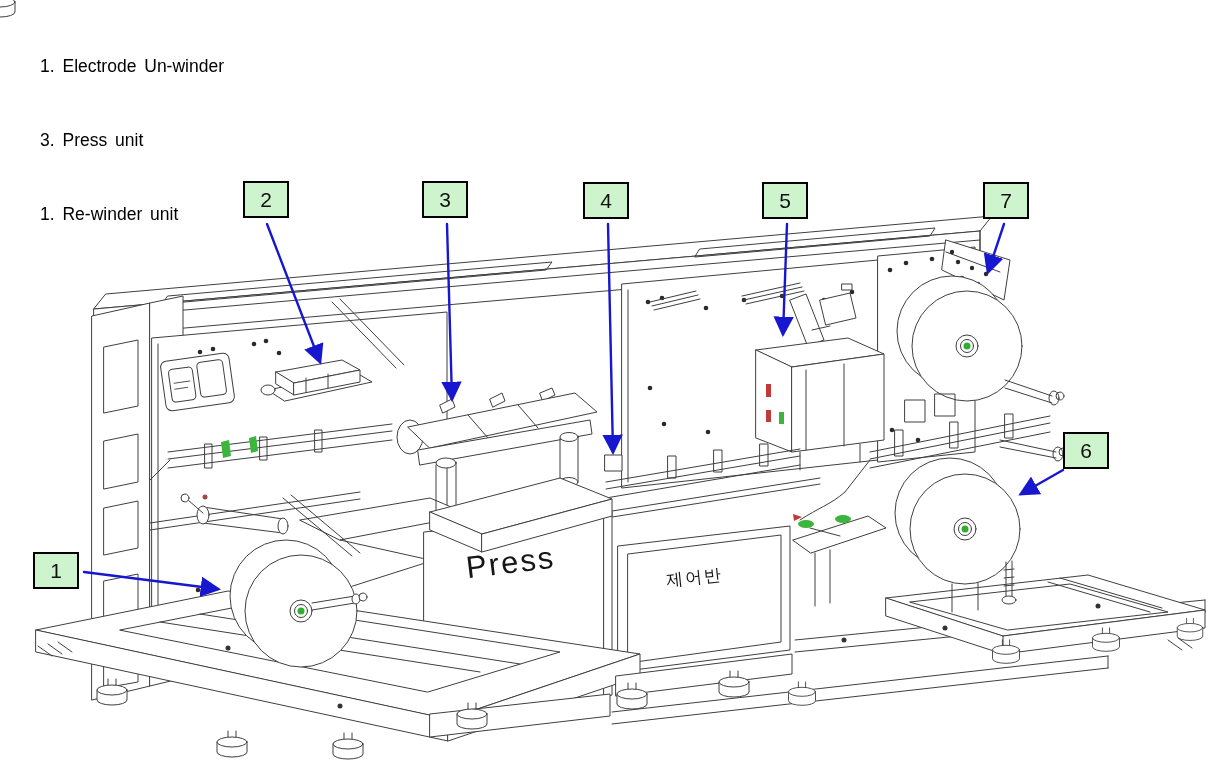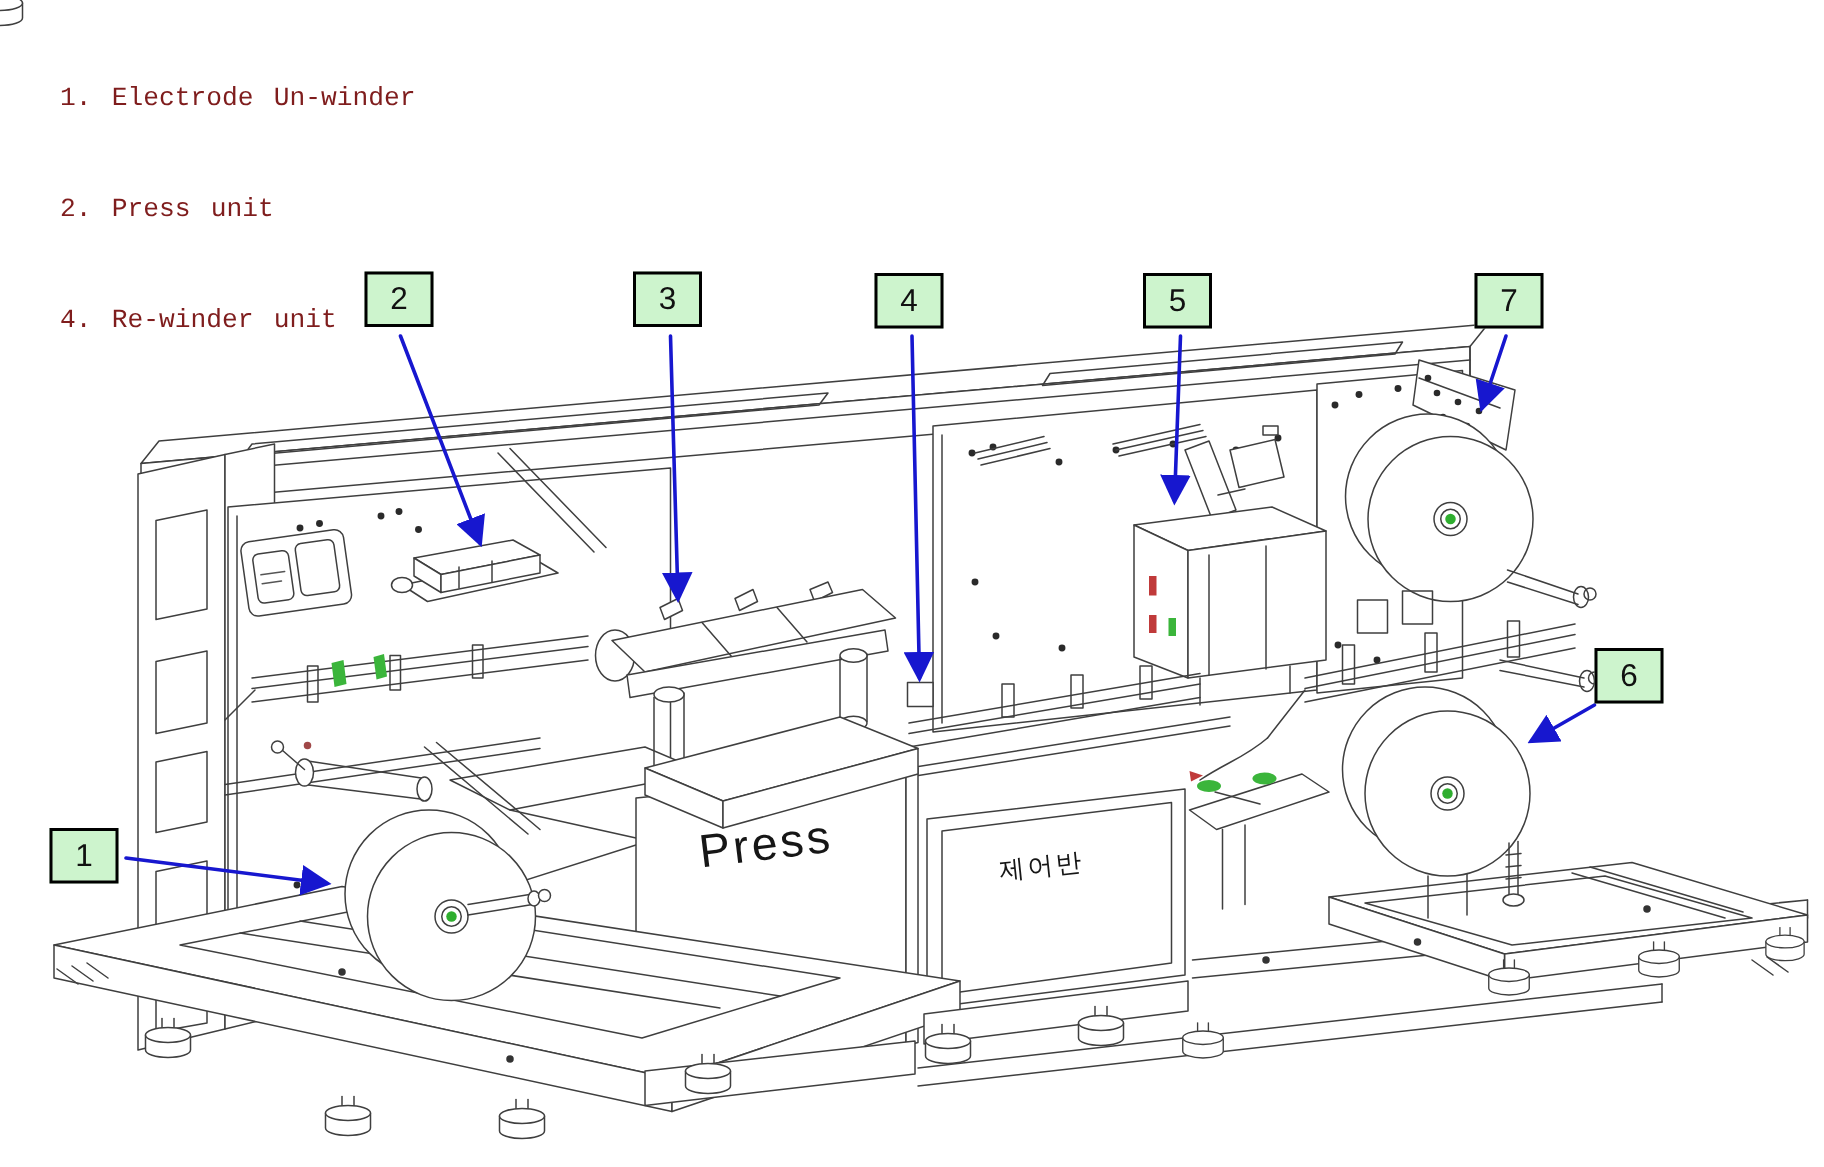--- a/index.html
+++ b/index.html
@@ -6,21 +6,21 @@
     --callout-fill:#cdf4cd;
     --arrow:#1717cf;
     --line:#3f3f3f;
     --green:#3bb53b;
     --red:#c03a3a;
   }
   *{margin:0;padding:0;box-sizing:border-box;}
   body{background:#ffffff;font-family:"Liberation Sans", sans-serif;}
   .stage{position:relative;width:1216px;height:778px;background:#fff;overflow:hidden;}
   .drawing{position:absolute;left:0;top:0;width:1216px;height:778px;}
-  .legend{position:absolute;left:40px;top:5px;font-size:17.5px;line-height:24.6px;color:#7f1d1d;word-spacing:3px;white-space:pre;font-family:Liberation Mono, monospace;}
+  .legend{position:absolute;left:40px;top:5px;font-size:17.5px;line-height:24.6px;color:#000000;word-spacing:3px;white-space:pre;}
   .callout{position:absolute;width:46px;height:37px;background:var(--callout-fill);border:2px solid #000;
            display:flex;align-items:center;justify-content:center;font-size:21px;color:#111;}
   .press-label{position:absolute;left:466px;top:545px;font-size:31px;color:#161616;transform:rotate(-7deg);letter-spacing:2px;}
   .panel-label{position:absolute;left:666px;top:566px;font-size:17px;color:#161616;transform:rotate(-6deg);letter-spacing:2px;}
 </style>
 </head>
 <body>
 
 <div class="stage">
 
@@ -371,22 +371,22 @@
         <line x1="608" y1="224" x2="613" y2="452" marker-end="url(#ah)"></line>
         <line x1="787" y1="224" x2="783" y2="334" marker-end="url(#ah)"></line>
         <line x1="1063" y1="470" x2="1021" y2="494" marker-end="url(#ah)"></line>
         <line x1="1004" y1="224" x2="988" y2="272" marker-end="url(#ah)"></line>
       </g>
     </g>
   </svg>
 
   <div class="legend">
     <div>1. Electrode Un-winder</div>
-    <div>2. Press unit</div>
-    <div>4. Re-winder unit</div>
+    <div>3. Press unit</div>
+    <div>1. Re-winder unit</div>
   </div>
 
   <div class="callout" style="left:33px;top:552px">
       <span>1</span>
     </div>
   <div class="callout" style="left:243px;top:181px">
       <span>2</span>
     </div>
   <div class="callout" style="left:422px;top:181px">
       <span>3</span>

